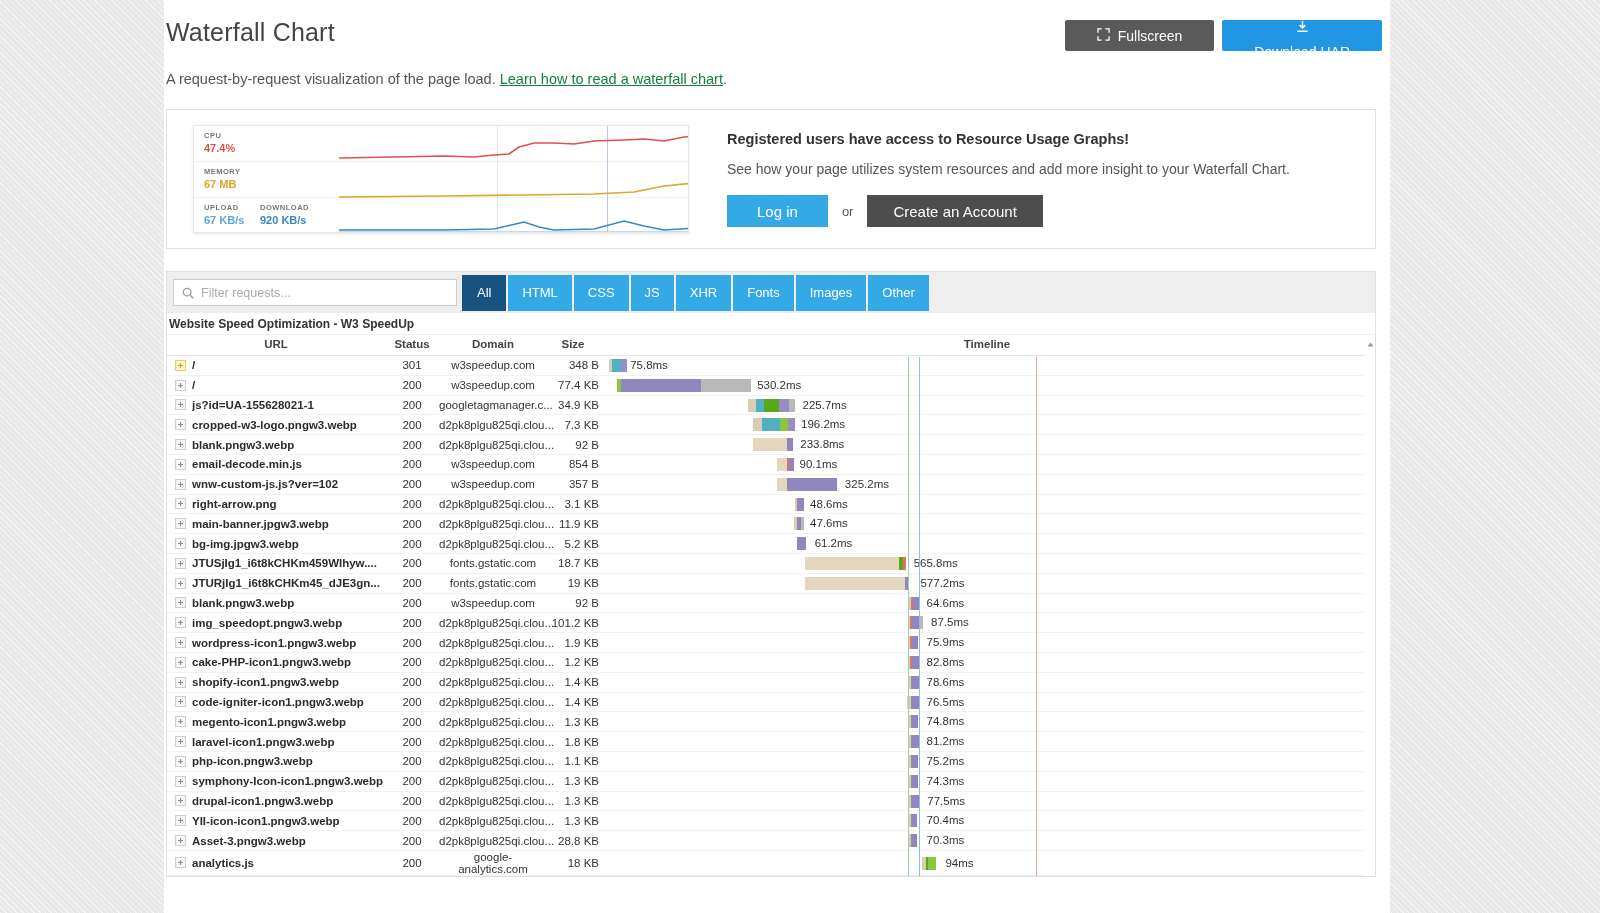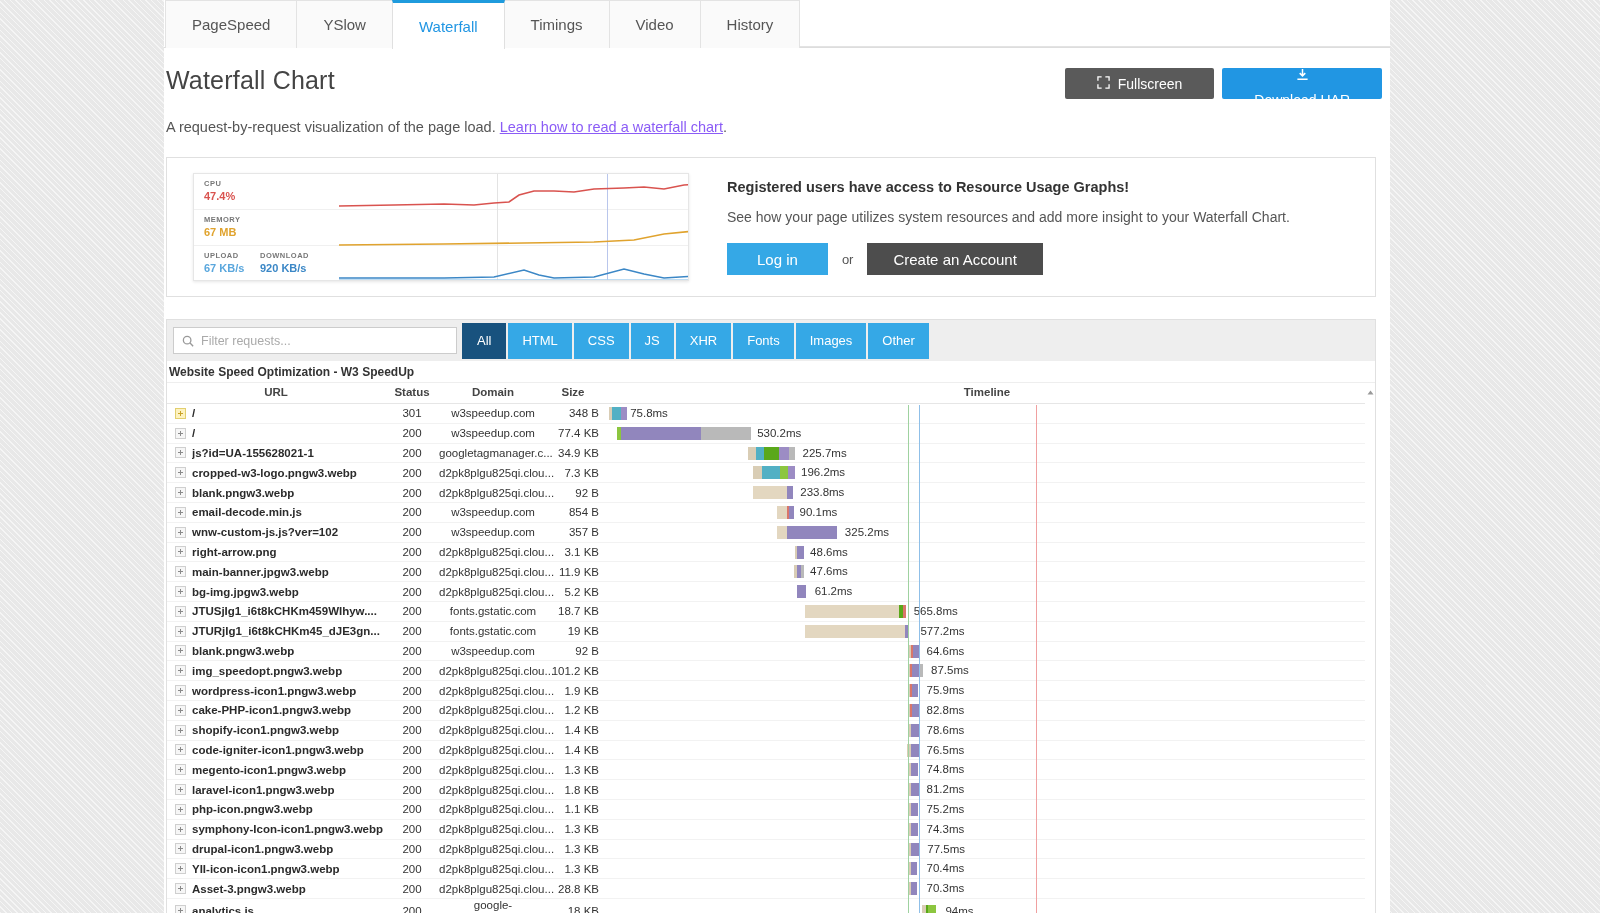--- a/index.html
+++ b/index.html
@@ -40,21 +40,21 @@
   .hdr-btns { display:flex; gap:8px; padding-top:2px; }
   .btn {
     display:flex; align-items:center; gap:8px;
     height:31px; padding:0 32px; font-size:14px; color:#fff;
     border:none; cursor:pointer; border-radius:2px;
     font-family:"Liberation Sans", sans-serif;
   }
   .btn-dark { background:#5a5a5a; }
   .btn-blue { background:#2196e3;flex-direction:column; }
   .subtitle { font-size:14.5px; color:#555; padding:20px 0 0 2px; }
-  .subtitle a { color:#8b5cf6; }
+  .subtitle a { color:#15803d; }
   
   .promo {
     margin:22px 0 0 2px; width:1210px; height:140px;
     border:1px solid #e0e0e0; background:#fff;
     display:flex; align-items:center; padding:0 0 0 26px;
   }
   .graph-box {
     width:496px; height:108px; border:1px solid #e6e6e6; background:#fff;
     position:relative; overflow:hidden;
     box-shadow:0 1px 3px rgba(0,0,0,.10);
@@ -125,29 +125,20 @@
   .seg { position:absolute; top:3px; height:13px; }
   .tlabel { position:absolute; top:3px; font-size:11.5px; color:#333; white-space:nowrap; line-height:13px; }
   .guide { position:absolute; top:0; bottom:0; width:1px; z-index:0; }
   .guides-layer { position:absolute; left:0; right:0; top:0; bottom:0; pointer-events:none; z-index:5; }
 </style>
 </head>
 <body>
 
 <div class="page">
 
-  <div class="tabs" id="tabbar">
-      <div class="tab">PageSpeed</div>
-      <div class="tab">YSlow</div>
-      <div class="tab active">Waterfall</div>
-      <div class="tab">Timings</div>
-      <div class="tab">Video</div>
-      <div class="tab">History</div>
-      <div class="tab-spacer"></div>
-    </div>
 
   <div class="hdr">
     <div class="page-title">Waterfall Chart</div>
     <div class="hdr-btns">
       <button class="btn btn-dark">
         <span>
           <svg width="13" height="13" viewBox="0 0 14 14">
               <path d="M1 5V1h4M13 5V1H9M1 9v4h4M13 9v4H9" fill="none" stroke="#fff" stroke-width="1.4"></path>
             </svg>
         </span>

